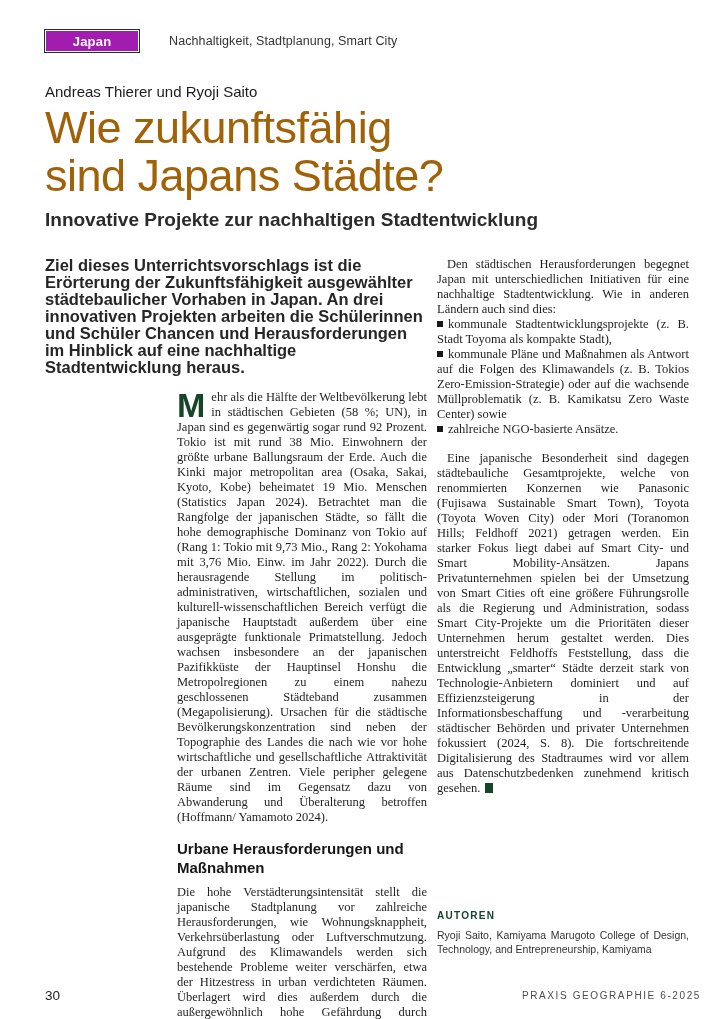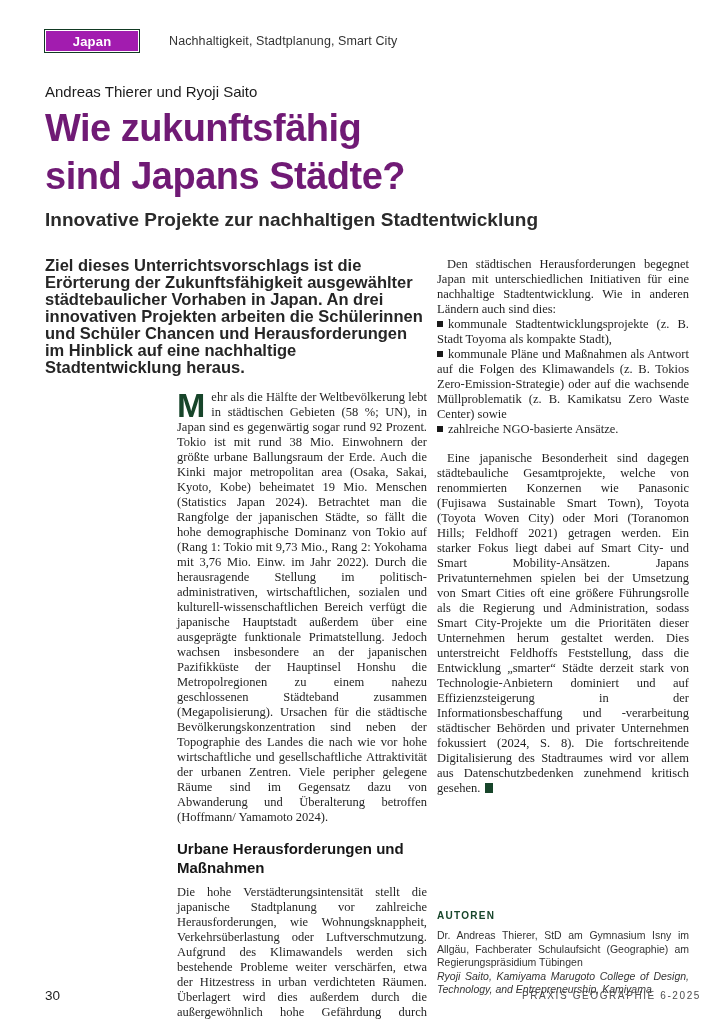--- a/index.html
+++ b/index.html
@@ -31,24 +31,24 @@
     margin-left:30px;
     font-size:12.5px;
     font-weight:normal;
     color:#333333;
     letter-spacing:.1px;
   }
   
   .authors{margin-top:31px;font-size:15px;color:#1c1c1c;}
   .title{
     margin:4px 0 0 0;
-    font-size:38px;
+    font-size:45px;
     line-height:48px;
-    font-weight:bold;
-    color:#701a75;
+    font-weight:normal;
+    color:#a16207;
     letter-spacing:-.5px;
   }
   .title span{display:block;}
   .subtitle{
     margin:9px 0 0 0;
     font-size:19px;
     line-height:22px;
     font-weight:bold;
     color:#2b2b2b;
   }
@@ -173,21 +173,20 @@
       <p class="indent">Den städtischen Herausforderungen begegnet Japan mit unterschiedlichen Initiativen für eine nachhaltige Stadtentwicklung. Wie in anderen Ländern auch sind dies:</p>
 
       <p class="bullet"><span class="sq"></span><span>kommunale Stadtentwicklungsprojekte (z. B. Stadt Toyoma als kompakte Stadt),</span></p>
       <p class="bullet"><span class="sq"></span><span>kommunale Pläne und Maßnahmen als Antwort auf die Folgen des Klimawandels (z. B. Tokios Zero-Emission-Strategie) oder auf die wachsende Müllproblematik (z. B. Kamikatsu Zero Waste Center) sowie</span></p>
       <p class="bullet"><span class="sq"></span><span>zahlreiche NGO-basierte Ansätze.</span></p>
 
       <p class="indent spacer-par"><span>Eine japanische Besonderheit sind dagegen städtebauliche Gesamtprojekte, welche von renommierten Konzernen wie Panasonic (Fujisawa Sustainable Smart Town), Toyota (Toyota Woven City) oder Mori (Toranomon Hills; Feldhoff 2021) getragen werden. Ein starker Fokus liegt dabei auf Smart City- und Smart Mobility-Ansätzen. Japans Privatunternehmen spielen bei der Umsetzung von Smart Cities oft eine größere Führungsrolle als die Regierung und Administration, sodass Smart City-Projekte um die Prioritäten dieser Unternehmen herum gestaltet werden. Dies unterstreicht Feldhoffs Feststellung, dass die Entwicklung „smarter“ Städte derzeit stark von Technologie-Anbietern dominiert und auf Effizienzsteigerung in der Informationsbeschaffung und -verarbeitung städtischer Behörden und privater Unternehmen fokussiert (2024, S. 8). Die fortschreitende Digitalisierung des Stadtraumes wird vor allem aus Datenschutzbedenken zunehmend kritisch gesehen.</span><span class="endmark"></span></p>
 
       <div class="autoren">
         <div class="autoren-h">AUTOREN</div>
-        <p>Dr. Andreas Thierer, StD am Gymnasium Isny im Allgäu, Fachberater Schulaufsicht (Geographie) am Regierungspräsidium Tübingen</p>
         <p>Ryoji Saito, Kamiyama Marugoto College of Design, Technology, and Entrepreneurship, Kamiyama</p>
       </div>
     </div>
 
   </div>
 
   <div class="footer">
     <span class="pagenum">30</span>
     <span class="journal">PRAXIS GEOGRAPHIE 6-2025</span>
   </div>

